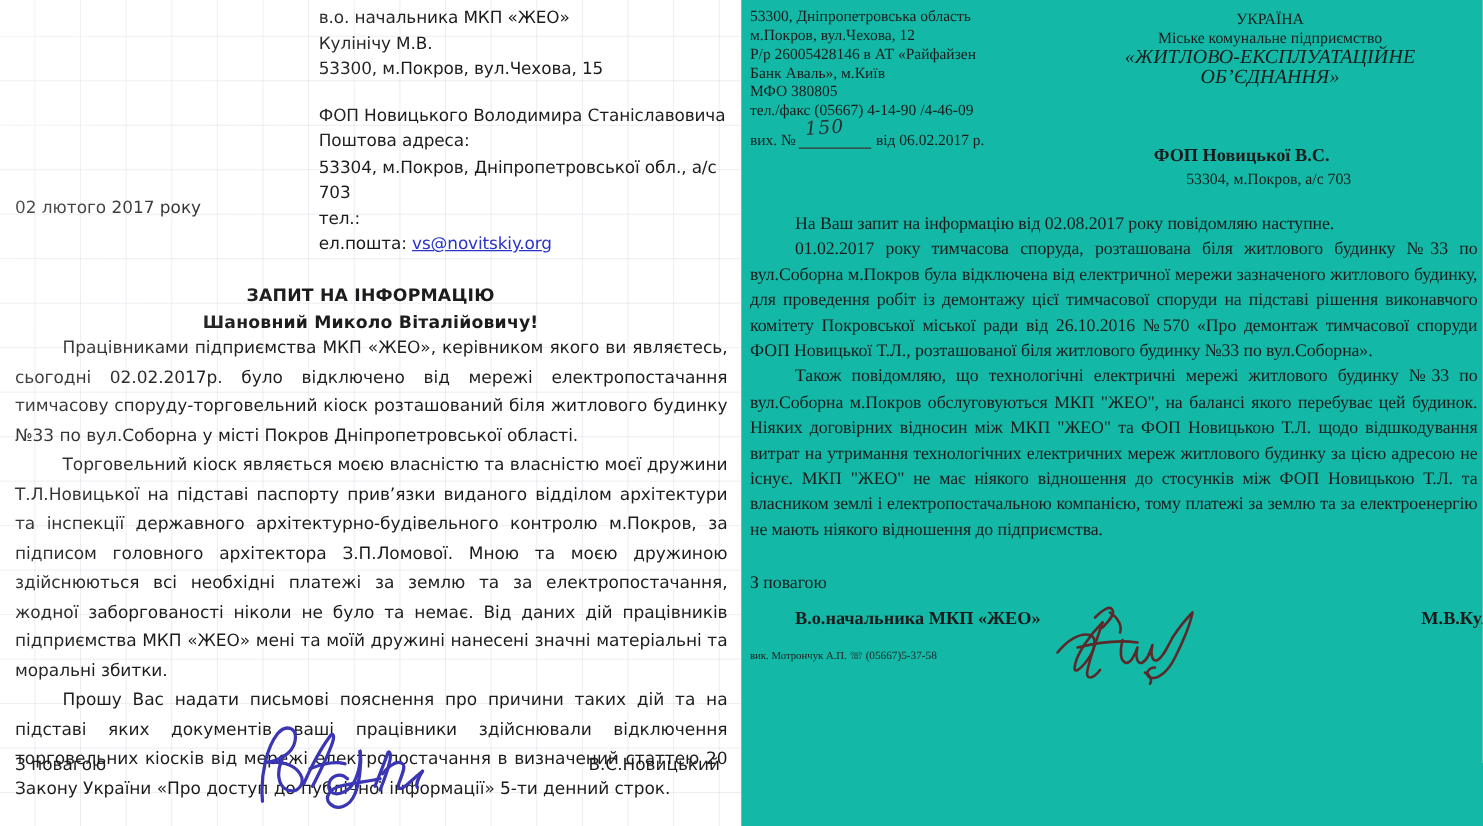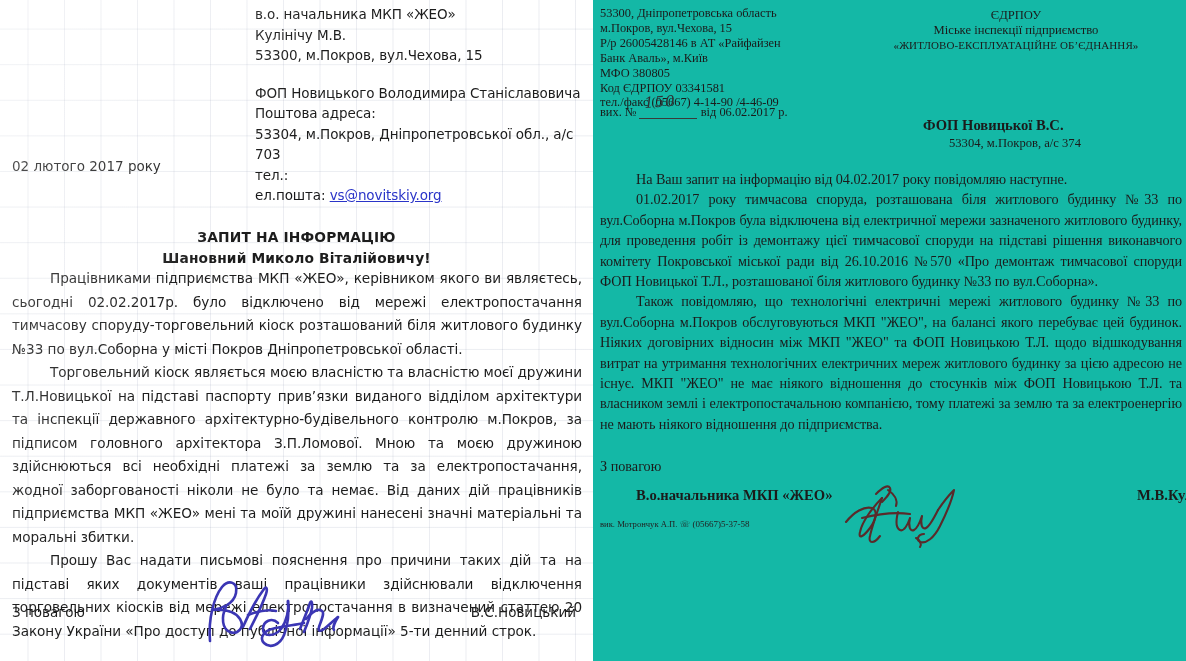--- a/index.html
+++ b/index.html
@@ -90,21 +90,21 @@
   }
 
   .rh-left{
     position:absolute;left:7px;top:6px;width:250px;
     font-size:12.4px;line-height:14.9px;
   }
   .rh-right{
     position:absolute;left:255px;top:8px;width:336px;text-align:center;
     font-size:12.6px;line-height:15.2px;
   }
-  .rh-right .org{font-size:11px;letter-spacing:0.1px;}
+  .rh-right .org{font-size:16px;letter-spacing:0.1px;font-style:italic;}
 
   .vyh{
     position:absolute;left:7px;top:104px;width:250px;
     font-size:12.4px;line-height:16px;
     white-space:nowrap;
   }
   .vyh .numline{
     display:inline-block;width:58px;border-bottom:1px solid #3a3a3a;
     position:relative;margin:0 4px -1px 2px;height:13px;vertical-align:-2px;
   }
@@ -193,45 +193,44 @@
     <div class="lsign">
       <span>З повагою</span>
       <span class="right">В.С.Новицький</span>
     </div>
   </div>
 
   <div class="doc-right">
 
     <div class="rh-left">
       <div>53300, Дніпропетровська область</div>
-      <div>м.Покров, вул.Чехова, 15</div>
+      <div>м.Покров, вул.Чехова, 12</div>
       <div>Р/р 26005428146 в АТ «Райфайзен</div>
       <div>Банк Аваль», м.Київ</div>
       <div>МФО 380805</div>
-      <div>Код ЄДРПОУ 03341581</div>
       <div>тел./факс (05667) 4-14-90 /4-46-09</div>
     </div>
 
     <div class="rh-right">
-      <div>ЄДРПОУ</div>
-      <div>Міське інспекції підприємство</div>
+      <div>УКРАЇНА</div>
+      <div>Міське комунальне підприємство</div>
       <div class="org">«ЖИТЛОВО-ЕКСПЛУАТАЦІЙНЕ ОБ’ЄДНАННЯ»</div>
     </div>
 
     <div class="vyh">
       <span>вих. №</span><span class="numline"><span class="hw">150</span></span><span>від</span> <span>06.02.2017 р.</span>
     </div>
 
     <div class="addressee">
       <div class="nm">ФОП Новицької В.С.</div>
-      <div class="ad">53304, м.Покров, а/с 374</div>
+      <div class="ad">53304, м.Покров, а/с 703</div>
     </div>
 
     <div class="rbody">
-      <p>На Ваш запит на інформацію від 04.02.2017 року повідомляю наступне.</p>
+      <p>На Ваш запит на інформацію від 02.08.2017 року повідомляю наступне.</p>
       <p>01.02.2017 року тимчасова споруда, розташована біля житлового будинку №33 по вул.Соборна м.Покров була відключена від електричної мережи зазначеного житлового будинку, для проведення робіт із демонтажу цієї тимчасової споруди на підставі рішення виконавчого комітету Покровської міської ради від 26.10.2016 №570 «Про демонтаж тимчасової споруди ФОП Новицької Т.Л., розташованої біля житлового будинку №33 по вул.Соборна».</p>
       <p>Також повідомляю, що технологічні електричні мережі житлового будинку №33 по вул.Соборна м.Покров обслуговуються МКП "ЖЕО", на балансі якого перебуває цей будинок. Ніяких договірних відносин між МКП "ЖЕО" та ФОП Новицькою Т.Л. щодо відшкодування витрат на утримання технологічних електричних мереж житлового будинку за цією адресою не існує. МКП "ЖЕО" не має ніякого відношення до стосунків між ФОП Новицькою Т.Л. та власником землі і електропостачальною компанією, тому платежі за землю та за електроенергію не мають ніякого відношення до підприємства.</p>
     </div>
 
     <div class="regards">З повагою</div>
 
     <div class="rsign">
       <span>В.о.начальника МКП «ЖЕО»</span>
       <span class="rnm">М.В.Кулініч</span>
     </div>

